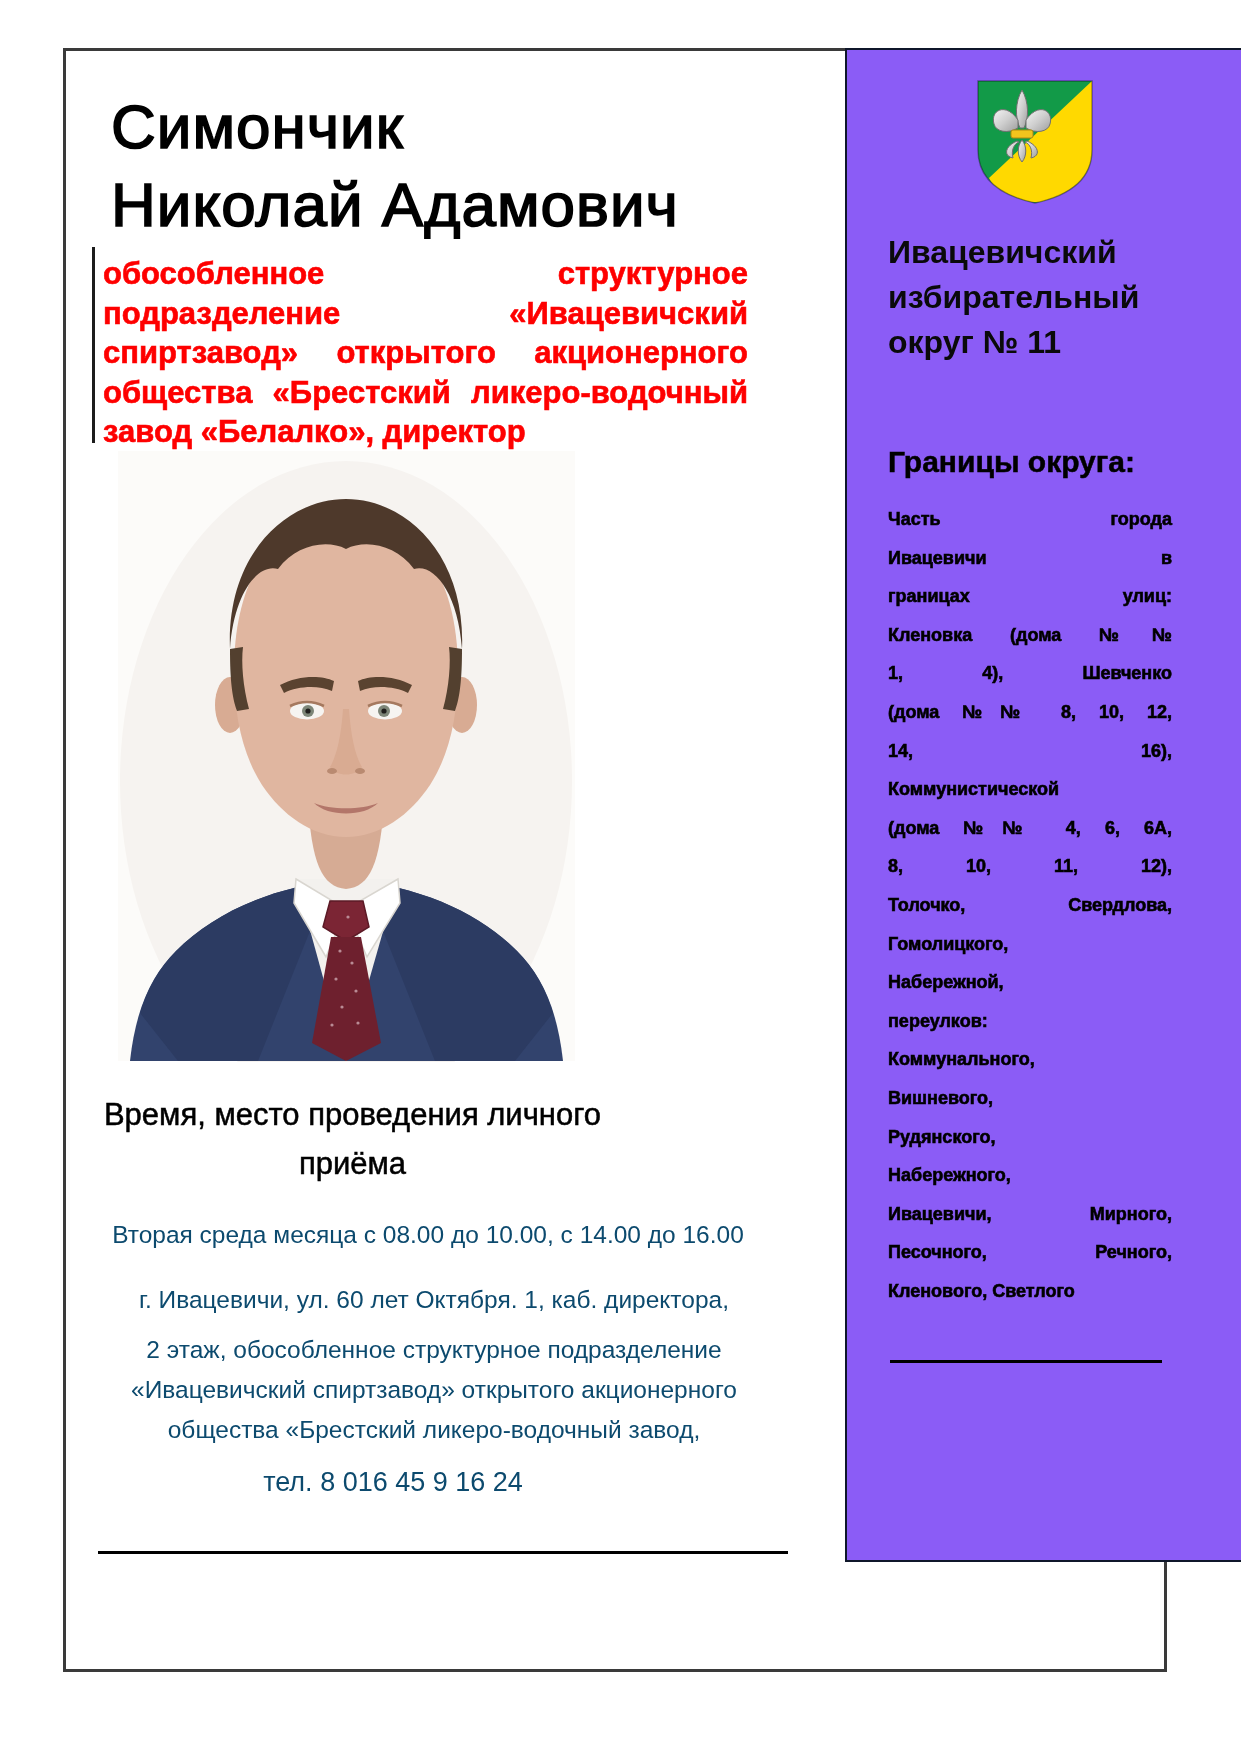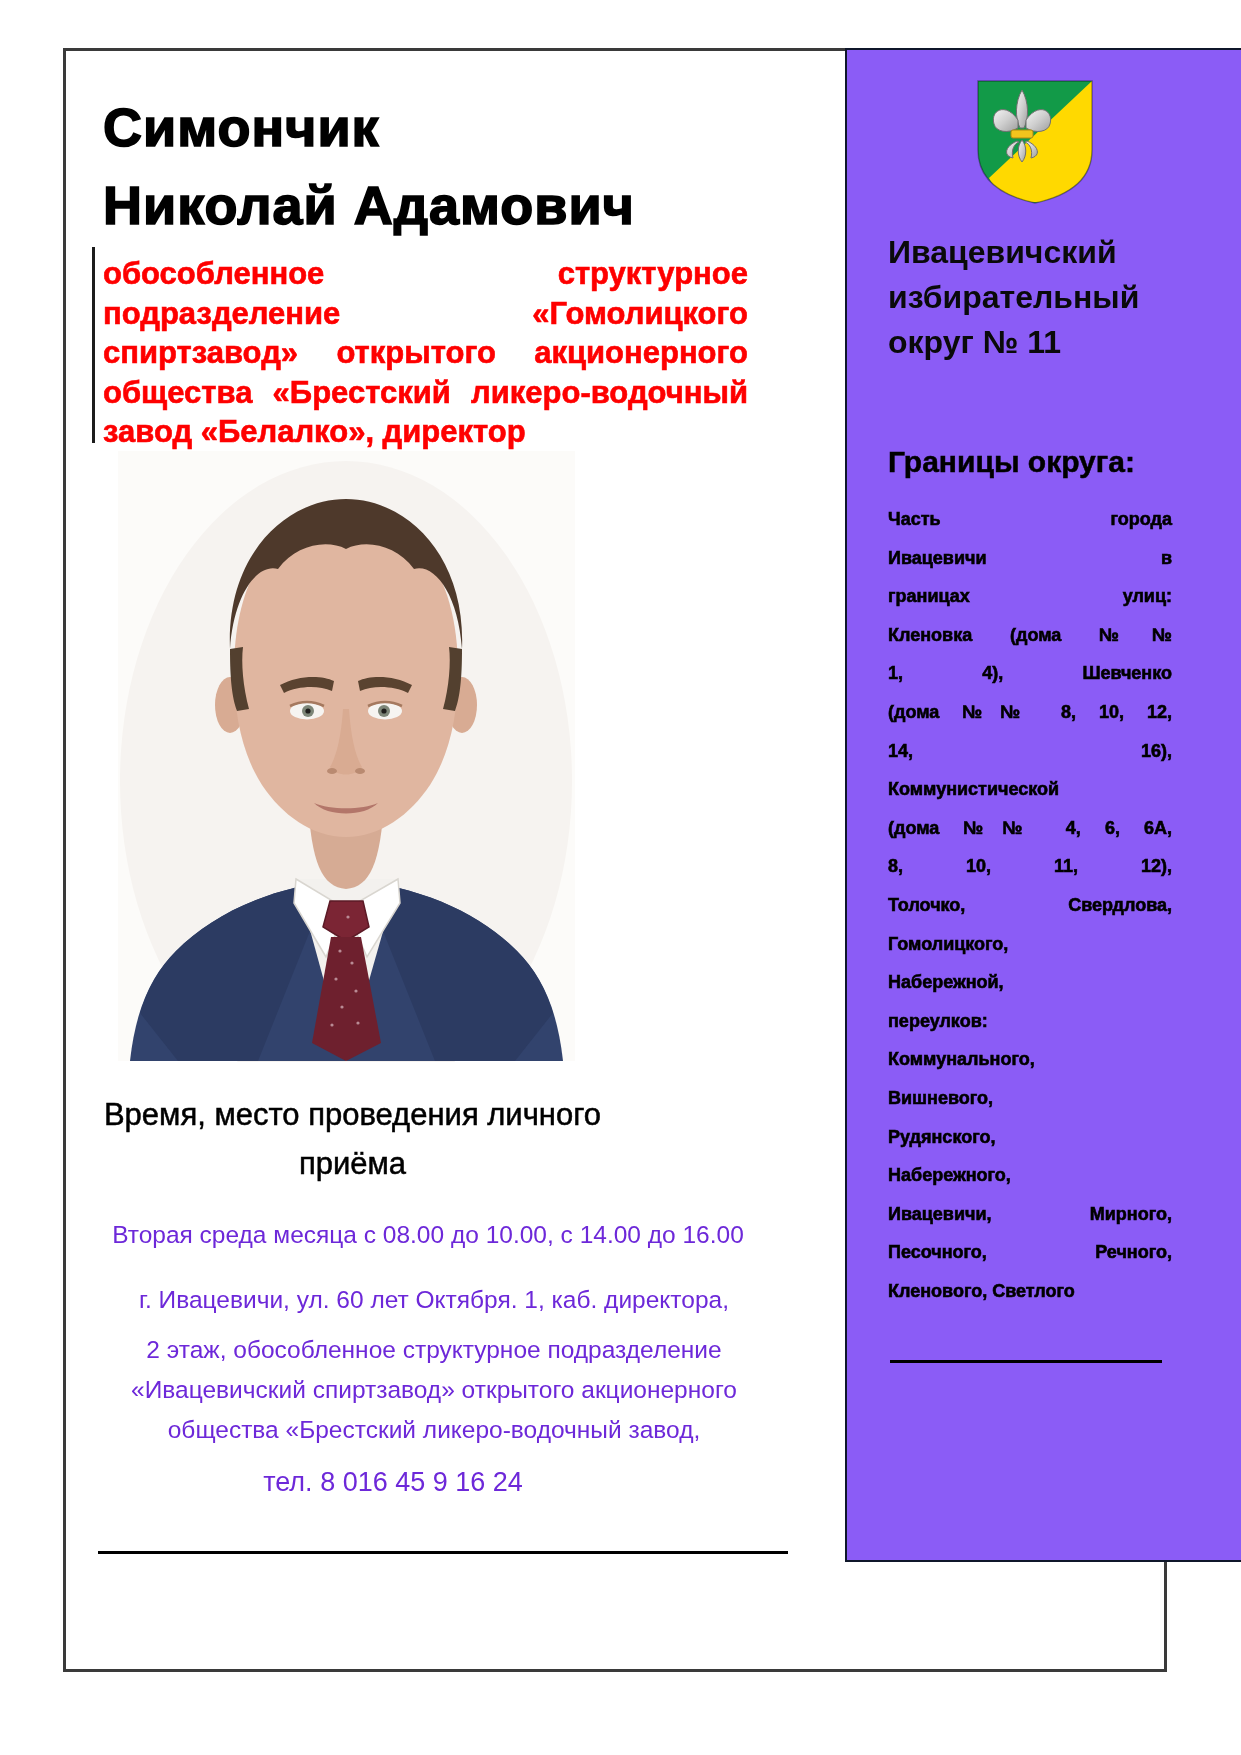--- a/index.html
+++ b/index.html
@@ -10,22 +10,22 @@
   .abs { position:absolute; }
 
   
   #page-frame {
     left:63px; top:48px; width:1104px; height:1624px;
     border:3px solid #3a3a3a; box-sizing:border-box; background:#ffffff;
   }
 
   
   #candidate-name {
-    left:103px; top:88px; width:700px;
-    font-size:54px; line-height:78px; font-weight:bold;
+    left:111px; top:88px; width:700px;
+    font-size:62px; line-height:78px; font-weight:normal;
     -webkit-text-stroke:1.6px #000; letter-spacing:1px;
   }
 
   
   #position-block {
     left:103px; top:254px; width:645px;
     font-size:31px; line-height:39.5px; font-weight:bold;
     color:#FE0000; -webkit-text-stroke:0.6px #FE0000;
   }
   .jline { text-align:justify; text-align-last:justify; }
@@ -33,21 +33,21 @@
   #change-bar { left:92px; top:247px; width:3px; height:196px; background:#1c1c1c; }
 
   
   #candidate-photo { left:118px; top:450px; width:457px; height:612px; }
 
   
   #reception-heading {
     left:100px; top:1090px; width:505px; text-align:center;
     font-size:31px; line-height:49px; font-weight:normal; -webkit-text-stroke:0.5px #000;
   }
-  .para { text-align:center; font-size:24.5px; line-height:40px; color:#6d28d9; }
+  .para { text-align:center; font-size:24.5px; line-height:40px; color:#0c4a6e; }
   #reception-schedule { left:98px; top:1215px; width:660px; }
   #reception-address  { left:98px; top:1280px; width:672px; }
   #reception-details  { left:98px; top:1330px; width:672px; }
   #reception-phone    { left:98px; top:1462px; width:590px; font-size:27px; }
   #signature-rule { left:98px; top:1551px; width:690px; height:3px; background:#000; }
 
   
   #district-panel {
     left:845px; top:48px; width:408px; height:1514px;
     background:#8b5cf6; border:2px solid #0f172a; box-sizing:border-box;
@@ -75,21 +75,21 @@
   <div class="abs" id="page-frame"></div>
 
   <div class="abs" id="candidate-name">
     <div>Симончик</div>
     <div>Николай Адамович</div>
   </div>
 
   <div class="abs" id="change-bar"></div>
   <div class="abs jblock" id="position-block">
       <div class="jline">обособленное структурное</div>
-      <div class="jline">подразделение «Гомолицкого</div>
+      <div class="jline">подразделение «Ивацевичский</div>
       <div class="jline">спиртзавод» открытого акционерного</div>
       <div class="jline">общества «Брестский ликеро-водочный</div>
       <div class="jline">завод «Белалко», директор</div>
     </div>
 
   <svg class="abs" id="candidate-photo" viewBox="0 0 457 610" role="img">
     <rect width="457" height="610" fill="#fcfbf9"></rect>
     <ellipse cx="228" cy="330" rx="226" ry="320" fill="#f6f3f0"></ellipse>
 
     <path d="M228,428 C152,436 96,462 58,500 C34,524 18,556 12,610 L445,610 C439,556 423,524 399,500 C361,462 305,436 228,428 Z" fill="#32436D"></path>

